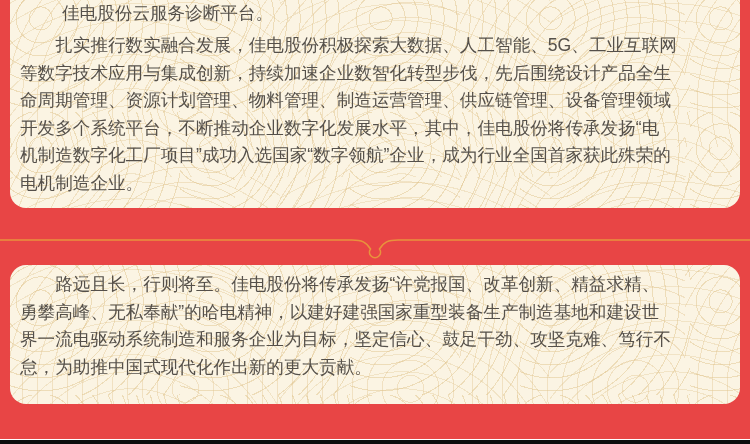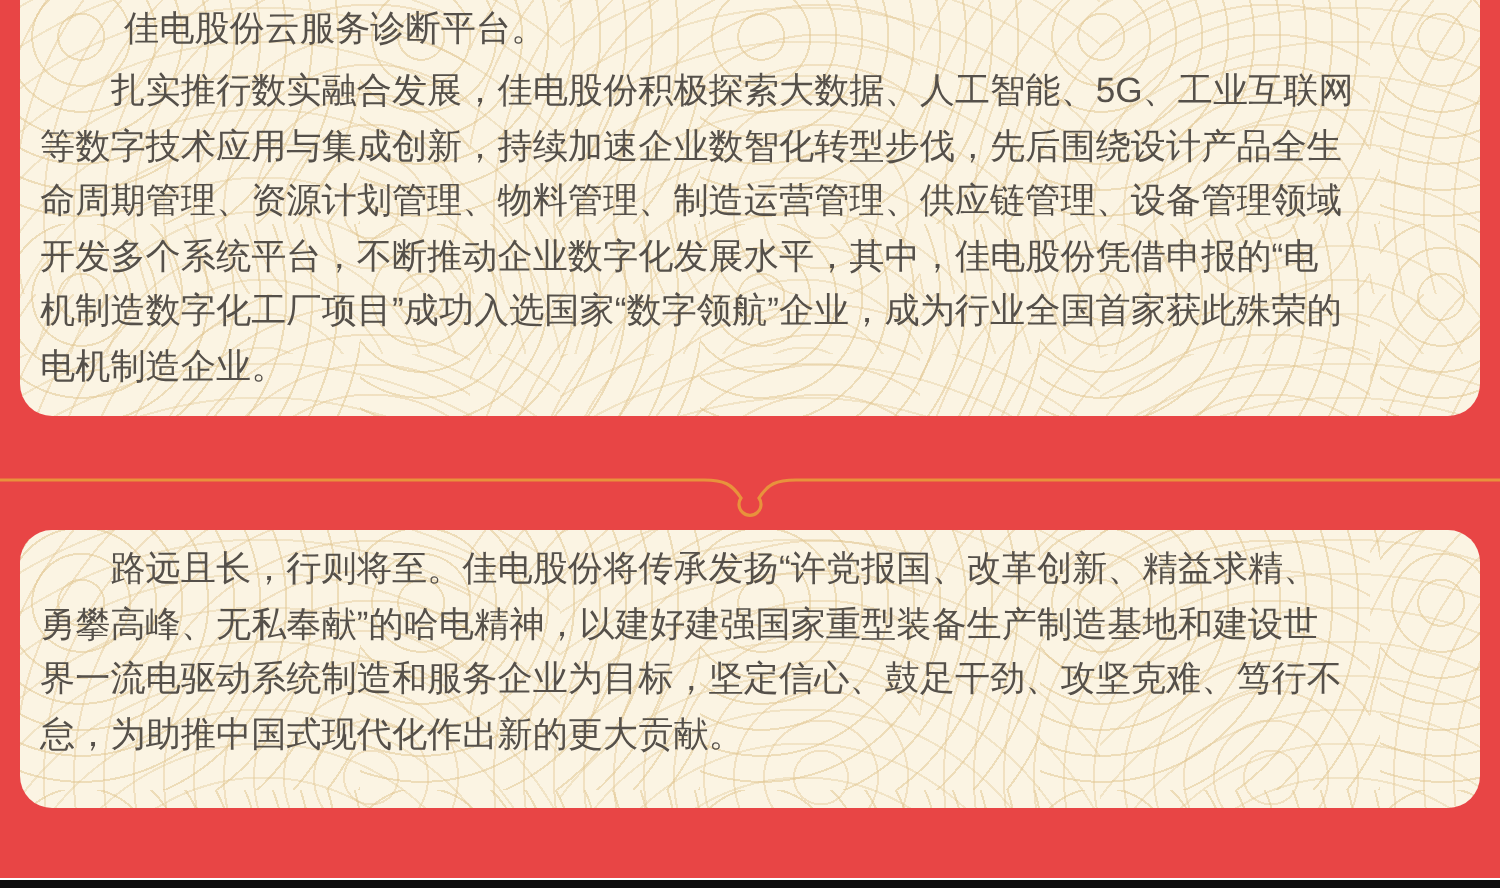--- a/index.html
+++ b/index.html
@@ -22,21 +22,21 @@
     background-size:170px 130px, 225px 165px, 270px 195px;
   }
   .panel-top{top:-18px;height:226px;}
   .panel-bottom{top:265px;height:139px;}
 
   .txt{
     position:absolute;color:#55504a;
     font-size:17.6px;line-height:27.6px;
     white-space:pre-line;letter-spacing:0;
   }
-  .partial-line{left:62px;top:1px;width:660px;}
+  .partial-line{left:62px;top:1px;width:660px;font-family:Liberation Mono, monospace;}
   .para1{left:20px;top:32px;width:712px;}
   .para2{left:20px;top:271px;width:712px;}
 
   .divider-svg{position:absolute;left:0;top:225px;width:750px;height:40px;display:block;}
 
   .bottom-white-line{position:absolute;left:0;top:439px;width:750px;height:1px;background:#ffffff;}
   .bottom-black-bar{position:absolute;left:0;top:440px;width:750px;height:4px;background:#0d0d0d;}
 </style>
 </head>
 <body>
@@ -44,21 +44,21 @@
 <div class="page">
 
   <div class="panel panel-top"></div>
   <div class="panel panel-bottom"></div>
 
   <div class="txt partial-line">佳电股份云服务诊断平台。</div>
 
   <div class="txt para1">　　扎实推行数实融合发展，佳电股份积极探索大数据、人工智能、5G、工业互联网
 等数字技术应用与集成创新，持续加速企业数智化转型步伐，先后围绕设计产品全生
 命周期管理、资源计划管理、物料管理、制造运营管理、供应链管理、设备管理领域
-开发多个系统平台，不断推动企业数字化发展水平，其中，佳电股份凭借申报的“电
+开发多个系统平台，不断推动企业数字化发展水平，其中，佳电股份将传承发扬“电
 机制造数字化工厂项目”成功入选国家“数字领航”企业，成为行业全国首家获此殊荣的
 电机制造企业。</div>
 
   <svg class="divider-svg" viewBox="0 0 750 40" aria-hidden="true">
     <path d="M0,15 H352 C362,15 366,17 370.5,24 A5.5,5.5 0 1,0 379.5,24 C384,17 388,15 398,15 H750" fill="none" stroke="#e8923c" stroke-width="1.6"></path>
   </svg>
 
   <div class="txt para2">　　路远且长，行则将至。佳电股份将传承发扬“许党报国、改革创新、精益求精、
 勇攀高峰、无私奉献”的哈电精神，以建好建强国家重型装备生产制造基地和建设世
 界一流电驱动系统制造和服务企业为目标，坚定信心、鼓足干劲、攻坚克难、笃行不

